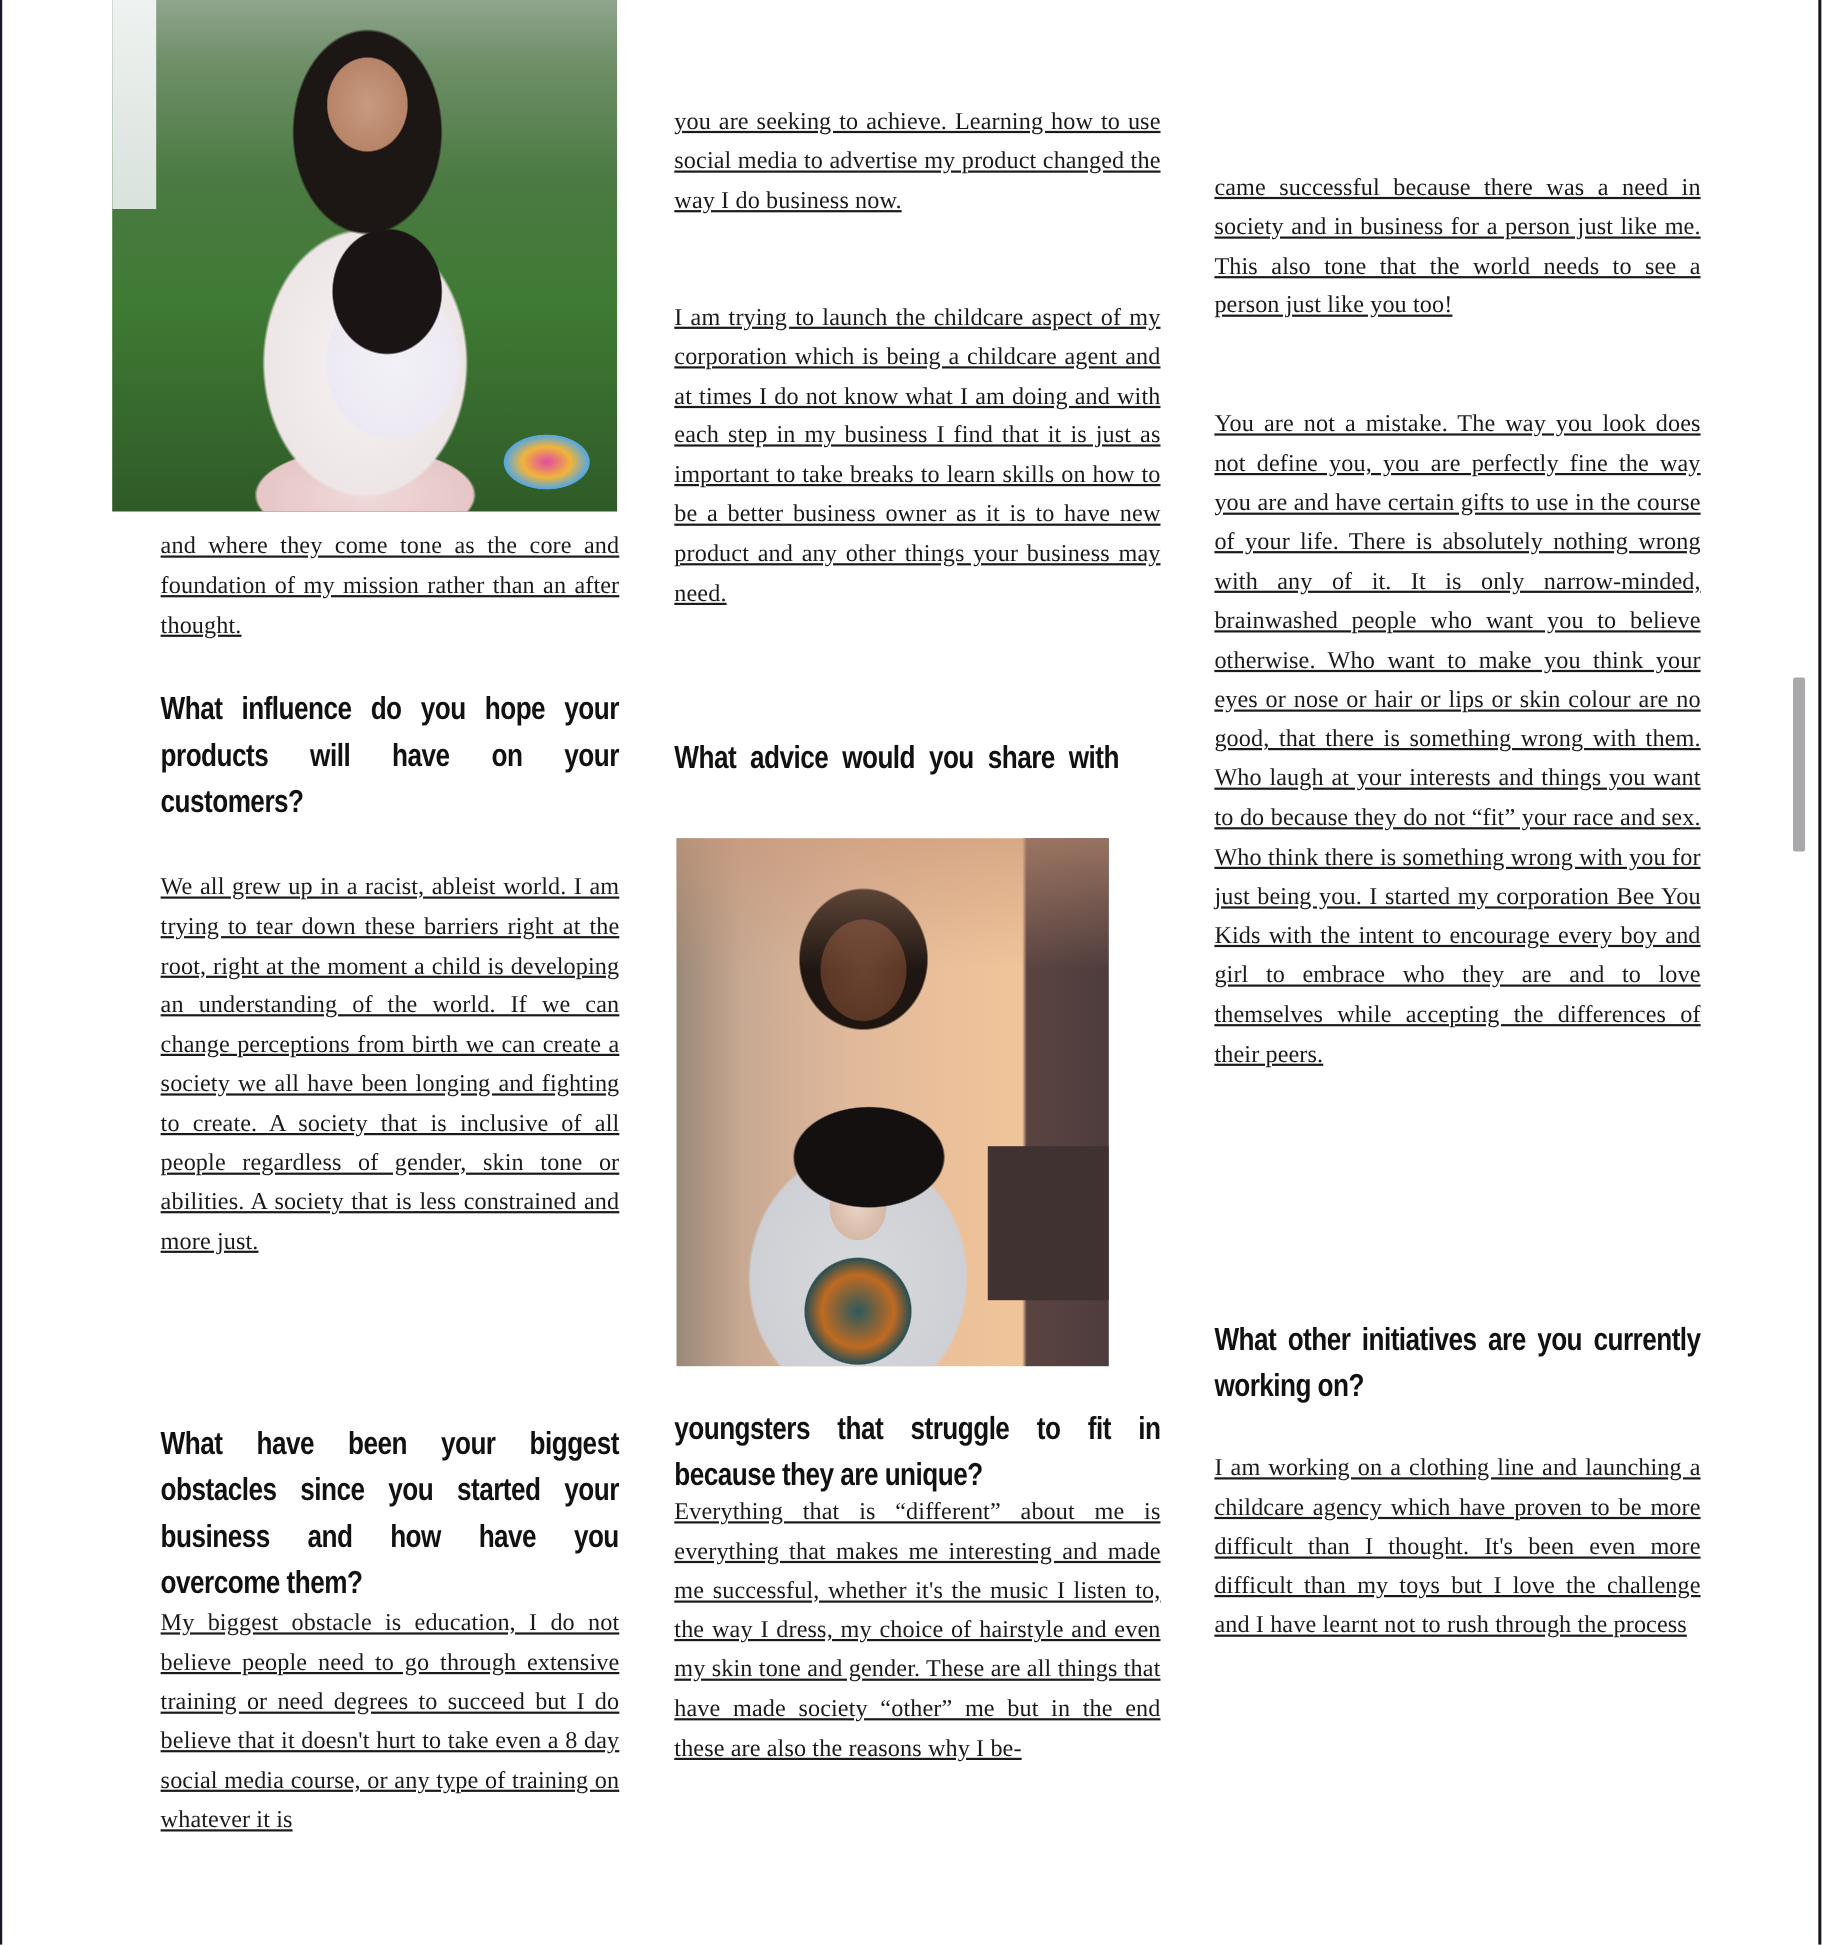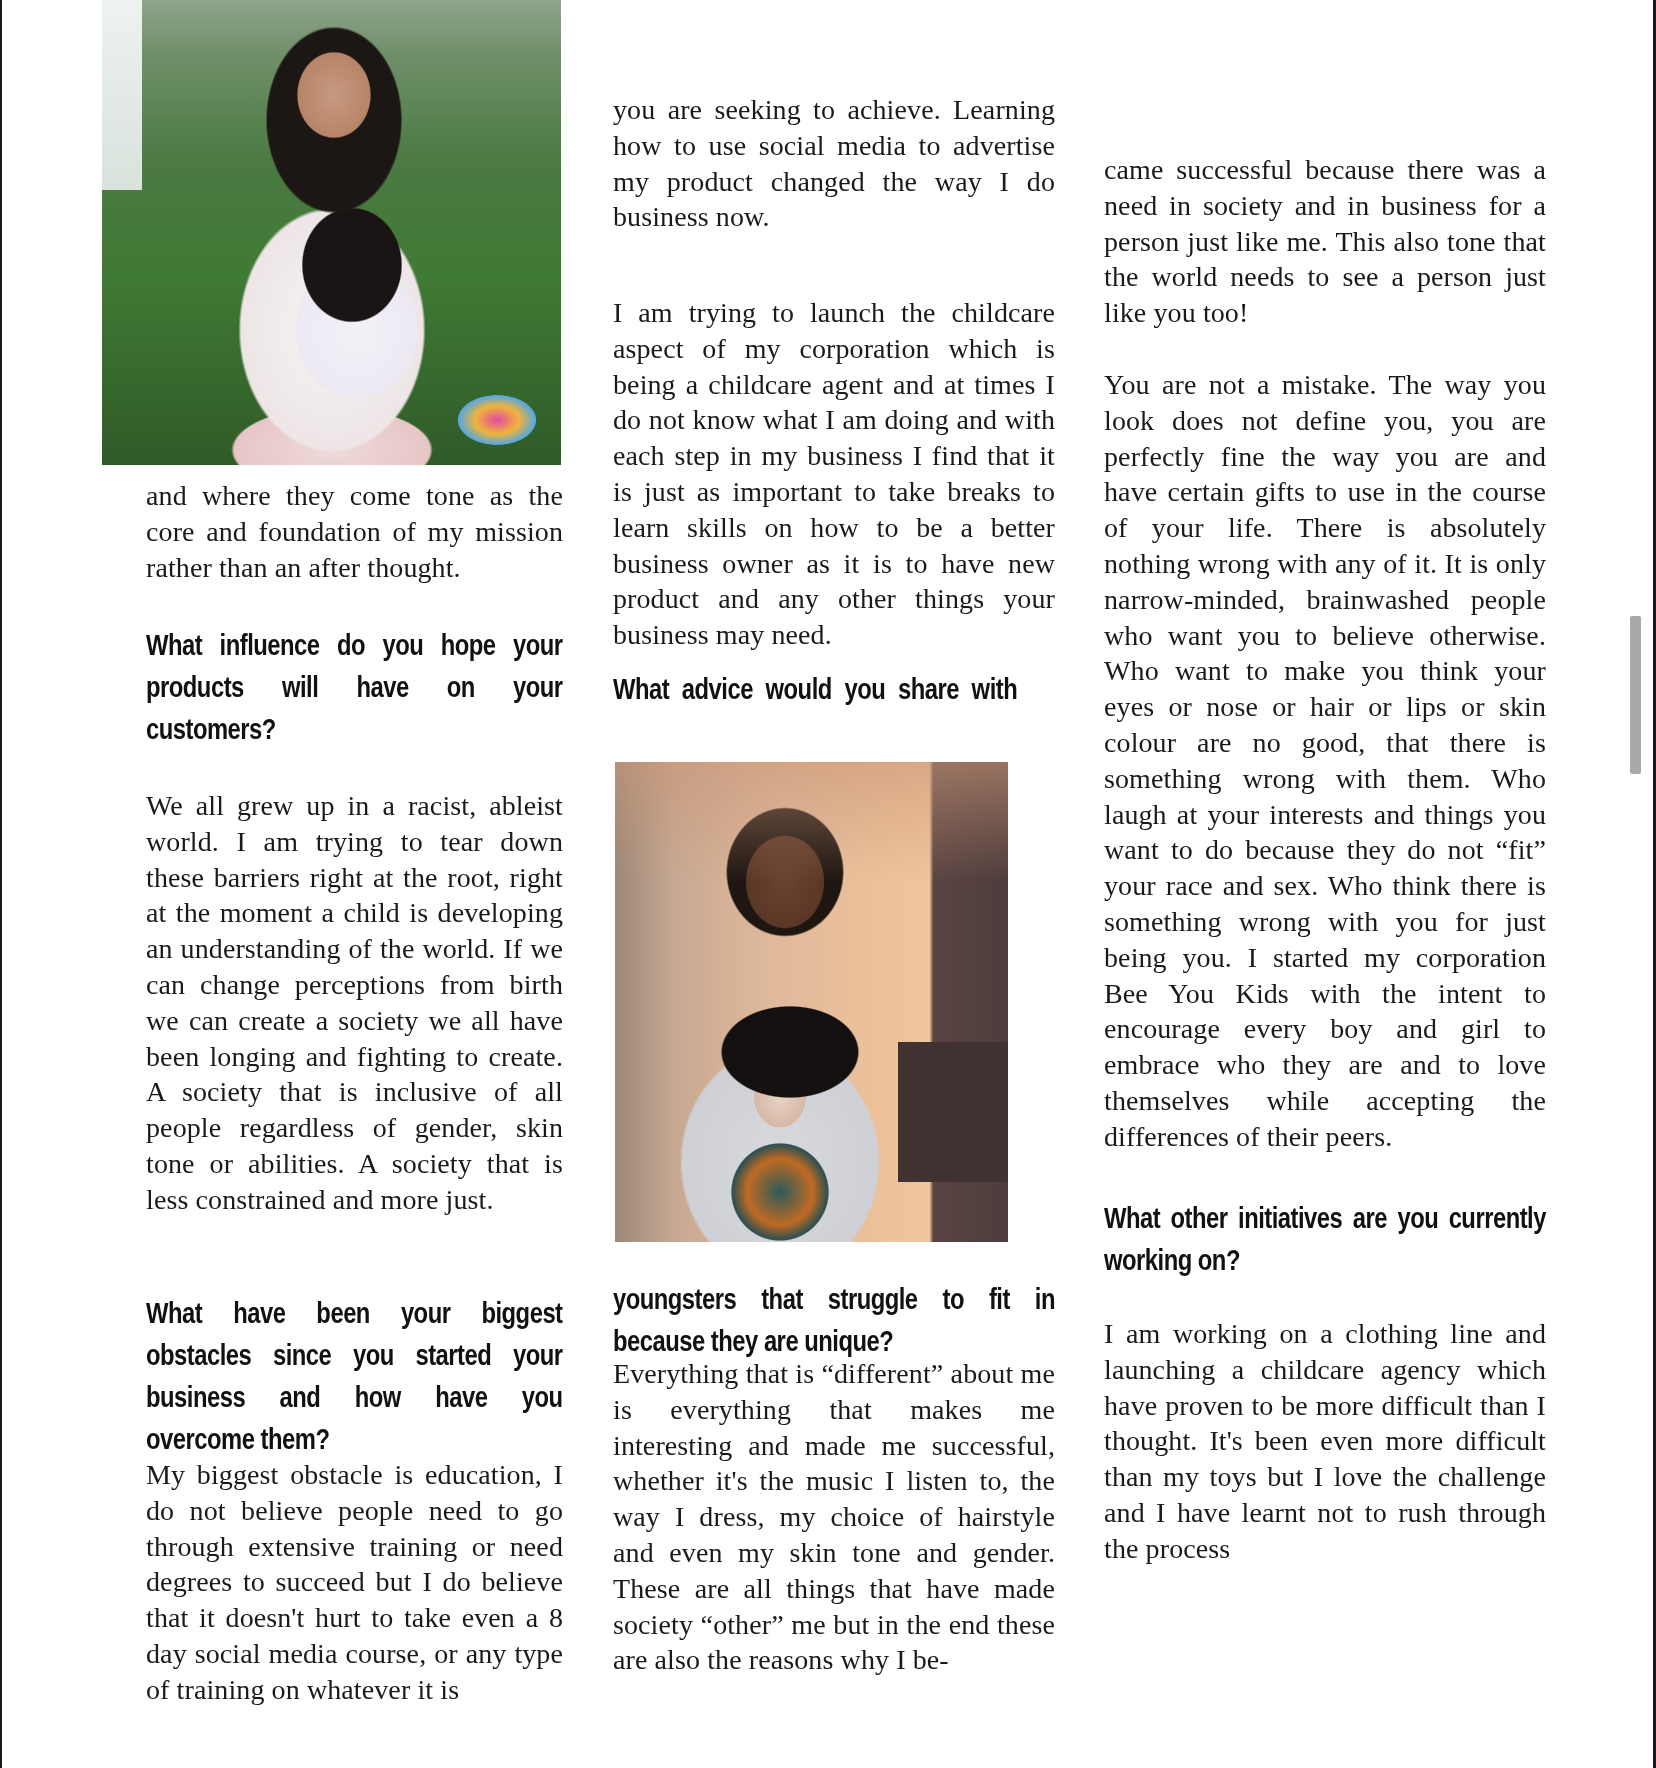--- a/index.html
+++ b/index.html
@@ -48,24 +48,24 @@
   .photo-2::after {
     content: ""; position: absolute; right: 0; top: 280px; width: 110px; height: 140px;
     background: #3f3231;
   }
   .col-1 { left: 146px; width: 417px; }
   .col-2 { left: 613px; width: 442px; }
   .col-3 { left: 1104px; width: 442px; }
 
   .body-text {
     position: absolute;
-    font-size: 28px; line-height: 35.8px;
+    font-size: 22px; line-height: 35.8px;
     text-align: justify; text-align-last: left;
     letter-spacing: 0.1px;
-    margin: 0; hyphens: manual;
+    margin: 0; hyphens: manual; text-decoration: underline;
   }
   .heading {
     position: absolute; margin: 0;
     font-family: "Liberation Sans", "DejaVu Sans", sans-serif;
     font-weight: bold; font-size: 29px; line-height: 42px;
     letter-spacing: -0.6px;
     transform: scaleX(0.82); transform-origin: left top;
     text-align: justify; text-align-last: left;
     color: #111;
   }
@@ -85,21 +85,21 @@
 <div class="photo photo-1" title="Girl in white lace dress holding a doll with black hair and white dress outdoors"></div>
 <div class="photo photo-2" title="Smiling child holding a Black doll with afro puffs in a patterned dress indoors"></div>
 
 <p class="body-text col-1" style="top:478px;">and where they come tone as the core and foundation of my mission rather than an after thought.</p>
 <h2 class="heading" style="left:146px; top:624px; width:508px;">What influence do you  hope your products will have on your customers?</h2>
 <p class="body-text col-1" style="top:788px;">We all grew up in a racist, ableist world. I am trying to tear down these barriers right at the root, right at the moment a child is developing an understanding of the world. If we can change perceptions from birth we can create a society we all have been longing and fighting to create. A society that is inclusive of all people regardless of gender, skin tone or abilities. A society that is less constrained and more just.</p>
 <h2 class="heading" style="left:146px; top:1292px; width:508px;">What have been your biggest obstacles since you started your business and how have you overcome them?</h2>
 <p class="body-text col-1" style="top:1457px;">My biggest obstacle is education, I do not believe people need to go through extensive training or need degrees to succeed but I do believe that it doesn't hurt to take even a 8 day social media course, or any type of training on whatever it is</p>
 
 <p class="body-text col-2" style="top:92px;">you are seeking to achieve. Learning how to use social media to advertise my product changed the way I do business now.</p>
-<p class="body-text col-2" style="top:270px;margin-top:25px;">I am trying to launch the childcare aspect of my corporation which is being a childcare agent and at times I do not know what I am doing and with each step in my business I find that it is just as important to take breaks to learn skills on how to be a better business owner as it is to have new product and any other things your business may need.</p>
+<p class="body-text col-2" style="top:270px;">I am trying to launch the childcare aspect of my corporation which is being a childcare agent and at times I do not know what I am doing and with each step in my business I find that it is just as important to take breaks to learn skills on how to be a better business owner as it is to have new product and any other things your business may need.</p>
 <h2 class="heading" style="left:613px; top:668px; width:539px; word-spacing:8px;">What advice  would you share with</h2>
 <h2 class="heading" style="left:613px; top:1278px; width:539px;">youngsters that struggle to  fit in because they are unique?</h2>
 <p class="body-text col-2" style="top:1356px;">Everything that is “different” about me is everything that makes me interesting and made me successful, whether it's the music I listen to, the way I dress, my choice of hairstyle and even my skin tone and gender. These are all things that have made society “other” me but in the end these are also the reasons why I be-</p>
 
 <p class="body-text col-3" style="top:152px;">came successful because there was a need in society and in business for a person just like me. This also tone that the world needs to see a person just like you too!</p>
 <p class="body-text col-3" style="top:367px;">You are not a mistake. The way you look does not define you, you are perfectly fine the way you are and have certain gifts to use in the course of your life. There is absolutely nothing wrong with any of it. It is only narrow-minded, brainwashed people who want you to believe otherwise. Who want to make you think your eyes or nose or hair or lips or skin colour are no good, that there is something wrong with them. Who laugh at your interests and things you want to do because they do not “fit” your race and sex. Who think there is something wrong with you for just being you. I started my corporation Bee You Kids with the intent to encourage every boy and girl to embrace who they are and to love themselves while accepting the differences of their peers.</p>
 <h2 class="heading" style="left:1104px; top:1197px; width:539px;">What other initiatives are you currently working on?</h2>
 <p class="body-text col-3" style="top:1316px;">I am working on a clothing line and launching a childcare agency which have proven to be more difficult than I thought. It's been even more difficult than my toys but I love the challenge and I have learnt not to rush through the process</p>
 
 <div class="scrollbar-track"></div>

